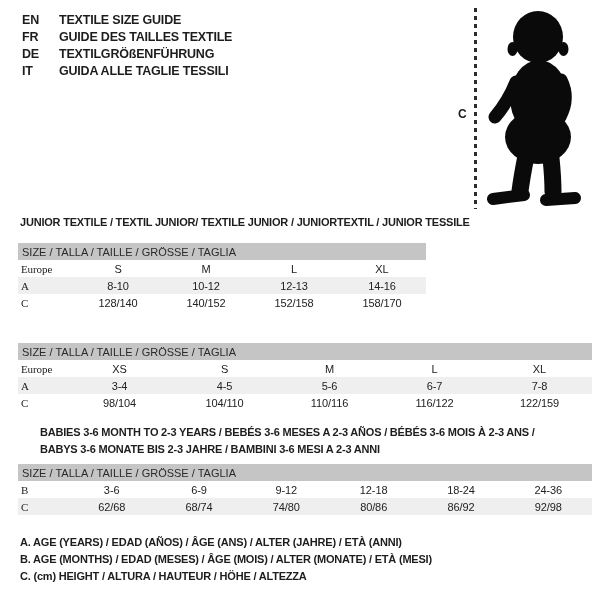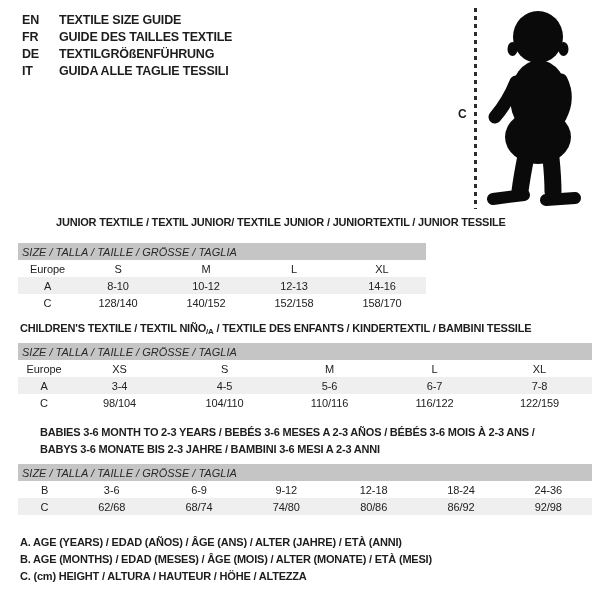--- a/index.html
+++ b/index.html
@@ -77,41 +77,41 @@
     letter-spacing: -0.1px;
   }
   .size-table th.size-bar {
     background: #c5c5c5;
     height: 17px;
     font-weight: normal;
     text-align: left;
     padding-left: 4px;
     color: #2a2a2a;
     letter-spacing: 0;
-    font-style: italic;
   }
   .size-table td {
     height: 17px;
     text-align: center;
     padding: 0;
     font-weight: normal;
     color: #222222;
   }
   .size-table td:first-child {
-    text-align: center;
+    text-align: left;
     padding-left: 3px;
+    font-family: Liberation Serif, serif;
   }
   .size-table tr.shade { background: #efefef; }
   .t1 { width: 408px; top: 243px; }
   .t2 { width: 574px; top: 343px; }
   .t3 { width: 574px; top: 464px; }
   .t1 .c-label { width: 56px; }
   .t2 .c-label { width: 49px; }
   .t3 .c-label { width: 50px; }
-  .h1 { top: 214px; margin-left: 36px; }
+  .h1 { top: 214px; }
   .h2 { top: 320px; }
   .h3 { top: 424px; margin-left: 20px; }
 
   
   .notes {
     position: absolute;
     left: 20px;
     top: 534px;
   }
   .note-line {
@@ -201,21 +201,20 @@
       <tr>
         <td>C</td>
         <td>128/140</td>
         <td>140/152</td>
         <td>152/158</td>
         <td>158/170</td>
       </tr>
     </tbody>
   </table>
 
-  <h2 class="tbl-heading h2"><span>CHILDREN'S TEXTILE / TEXTIL NIÑO</span><sub>/A</sub><span> / TEXTILE DES ENFANTS / KINDERTEXTIL / BAMBINI TESSILE</span></h2>
   <table class="size-table t2">
     <colgroup>
         <col class="c-label">
         <col>
         <col>
         <col>
         <col>
         <col>
       </colgroup>
     <thead>

